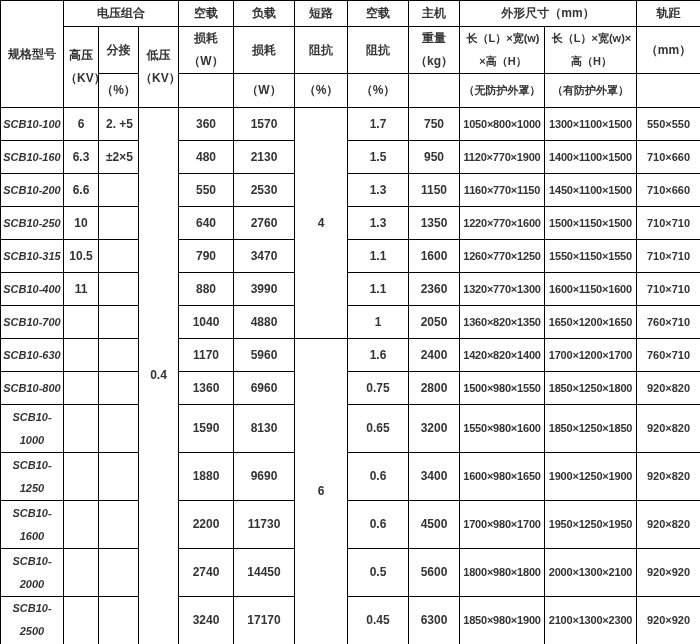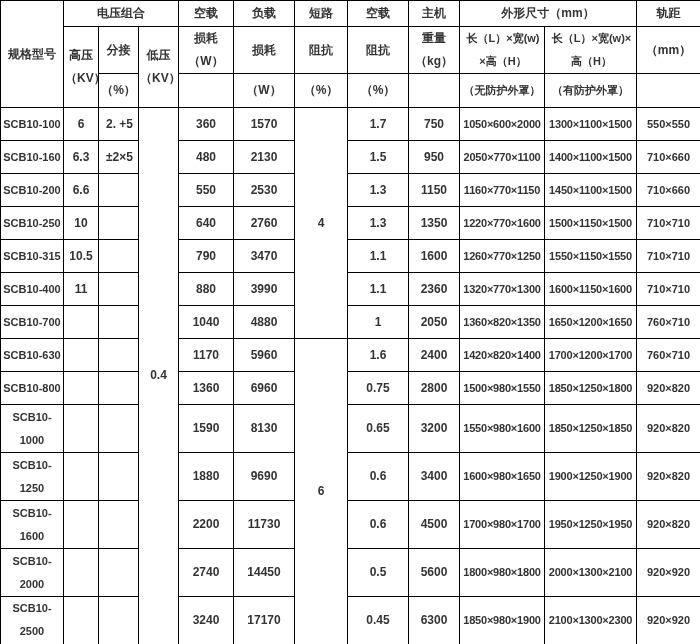--- a/index.html
+++ b/index.html
@@ -17,21 +17,21 @@
   table{border:1px solid #000;border-bottom:2px solid #000;}
   td{
     border:1px solid #000;
     text-align:center;
     vertical-align:middle;
     padding:0 1px;
     line-height:23px;
     overflow:hidden;
   }
   td.left{text-align:center;padding-left:3px;}
-  td.model{font-size:11px;word-break:break-word;}
+  td.model{font-size:11px;word-break:break-word;font-style:italic;}
   td.dims{font-size:11px;white-space:nowrap;letter-spacing:-0.2px;}
   td.gauge{font-size:11px;white-space:nowrap;}
   td.note{font-size:11px;white-space:nowrap;}
   tr.rA{height:26px;}
   tr.rB{height:46px;}
   tr.rC{height:34px;}
   tr.rsm{height:33px;}
   tr.rlg{height:48px;}
 </style>
 </head>
@@ -114,34 +114,34 @@
   <tr class="rsm">
     <td class="model">SCB10-100</td>
     <td>6</td>
     <td class="left">2. +5</td>
     <td rowspan="14">0.4</td>
     <td>360</td>
     <td>1570</td>
     <td rowspan="7">4</td>
     <td>1.7</td>
     <td>750</td>
-    <td class="dims">1050×600×2000</td>
+    <td class="dims">1050×800×1000</td>
     <td class="dims">1300×1100×1500</td>
     <td class="gauge">550×550</td>
   </tr>
 
   <tr class="rsm">
     <td class="model">SCB10-160</td>
     <td>6.3</td>
     <td class="left">±2×5</td>
     <td>480</td>
     <td>2130</td>
     <td>1.5</td>
     <td>950</td>
-    <td class="dims">2050×770×1100</td>
+    <td class="dims">1120×770×1900</td>
     <td class="dims">1400×1100×1500</td>
     <td class="gauge">710×660</td>
   </tr>
 
   <tr class="rsm">
     <td class="model">SCB10-200</td>
     <td>6.6</td>
     <td class="left"></td>
     <td>550</td>
     <td>2530</td>

